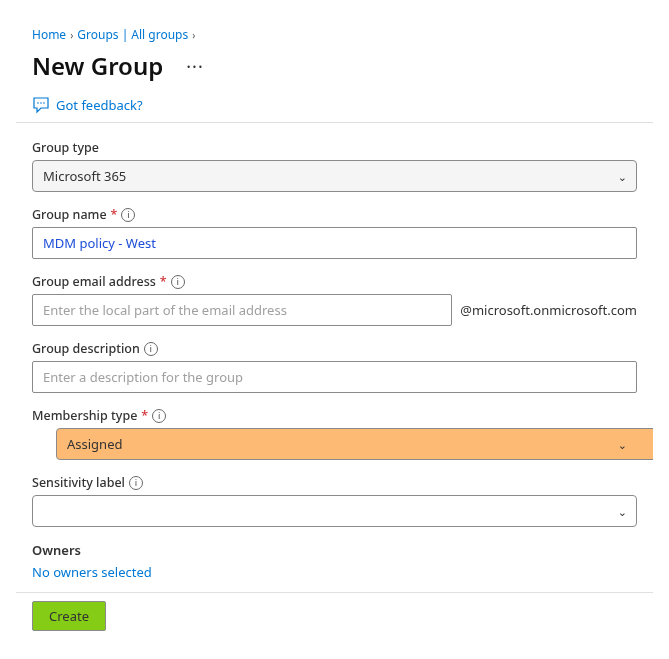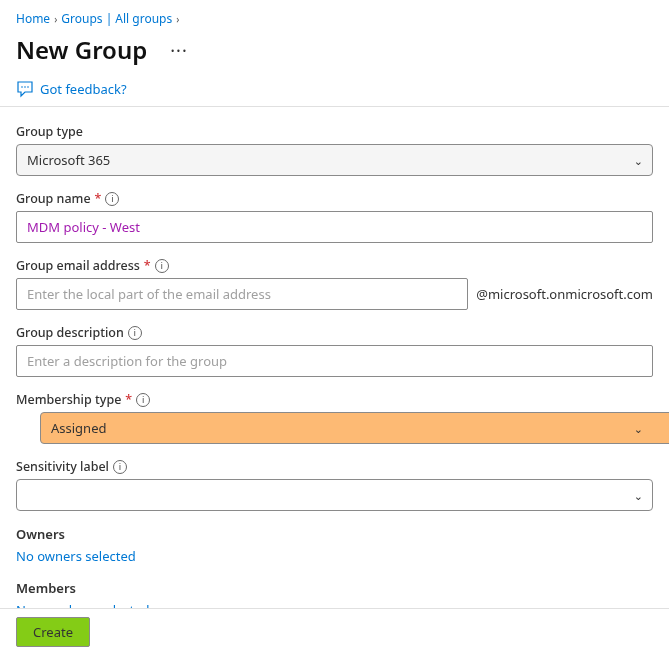--- a/index.html
+++ b/index.html
@@ -9,21 +9,21 @@
       background: #fff;
       color: #333;
       width: 669px;
       height: 659px;
       overflow: hidden;
     }
     .page-wrapper {
       display: flex;
       flex-direction: column;
       height: 100%;
-      padding: 0;
+      padding: 16px;
     }
     
     .breadcrumb {
       display: flex;
       align-items: center;
       padding: 10px 16px 4px 16px;
       font-size: 12px;
       color: #0078d4;
       gap: 4px;
     }
@@ -112,21 +112,21 @@
       color: #666;
       cursor: default;
     }
     .input-field {
       width: 100%;
       border: 1px solid #8a8a8a;
       border-radius: 2px;
       padding: 6px 10px;
       font-size: 13px;
       font-family: inherit;
-      color: #a21caf;
+      color: #1d4ed8;
       background: #fff;
       outline: none;
     }
     .input-field::placeholder {
       color: #a0a0a0;
     }
     
     .select-wrapper {
       position: relative;
       width: 100%;

